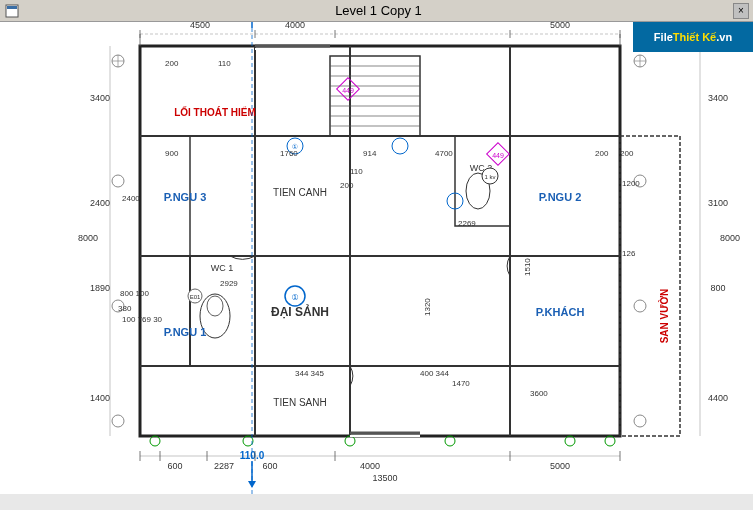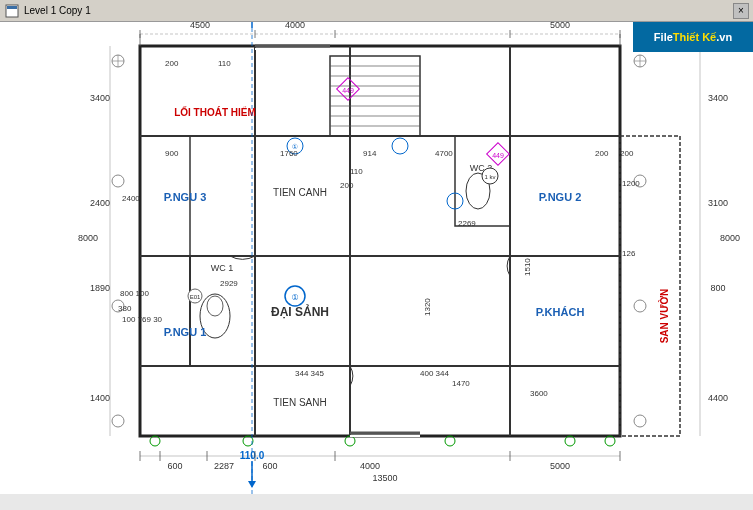--- a/index.html
+++ b/index.html
@@ -24,23 +24,24 @@
     }
     .title-bar-icon {
       width: 16px;
       height: 16px;
       margin-right: 4px;
       display: flex;
       align-items: center;
       justify-content: center;
     }
     .title-bar-text {
-      font-size: 10px;
+      font-size: 13px;
       color: #000;
       flex: 1;
+      text-align: center;
     }
     .title-bar-close {
       width: 16px;
       height: 16px;
       background: #c0c0c0;
       border: 1px solid #888;
       display: flex;
       align-items: center;
       justify-content: center;
       font-size: 10px;

